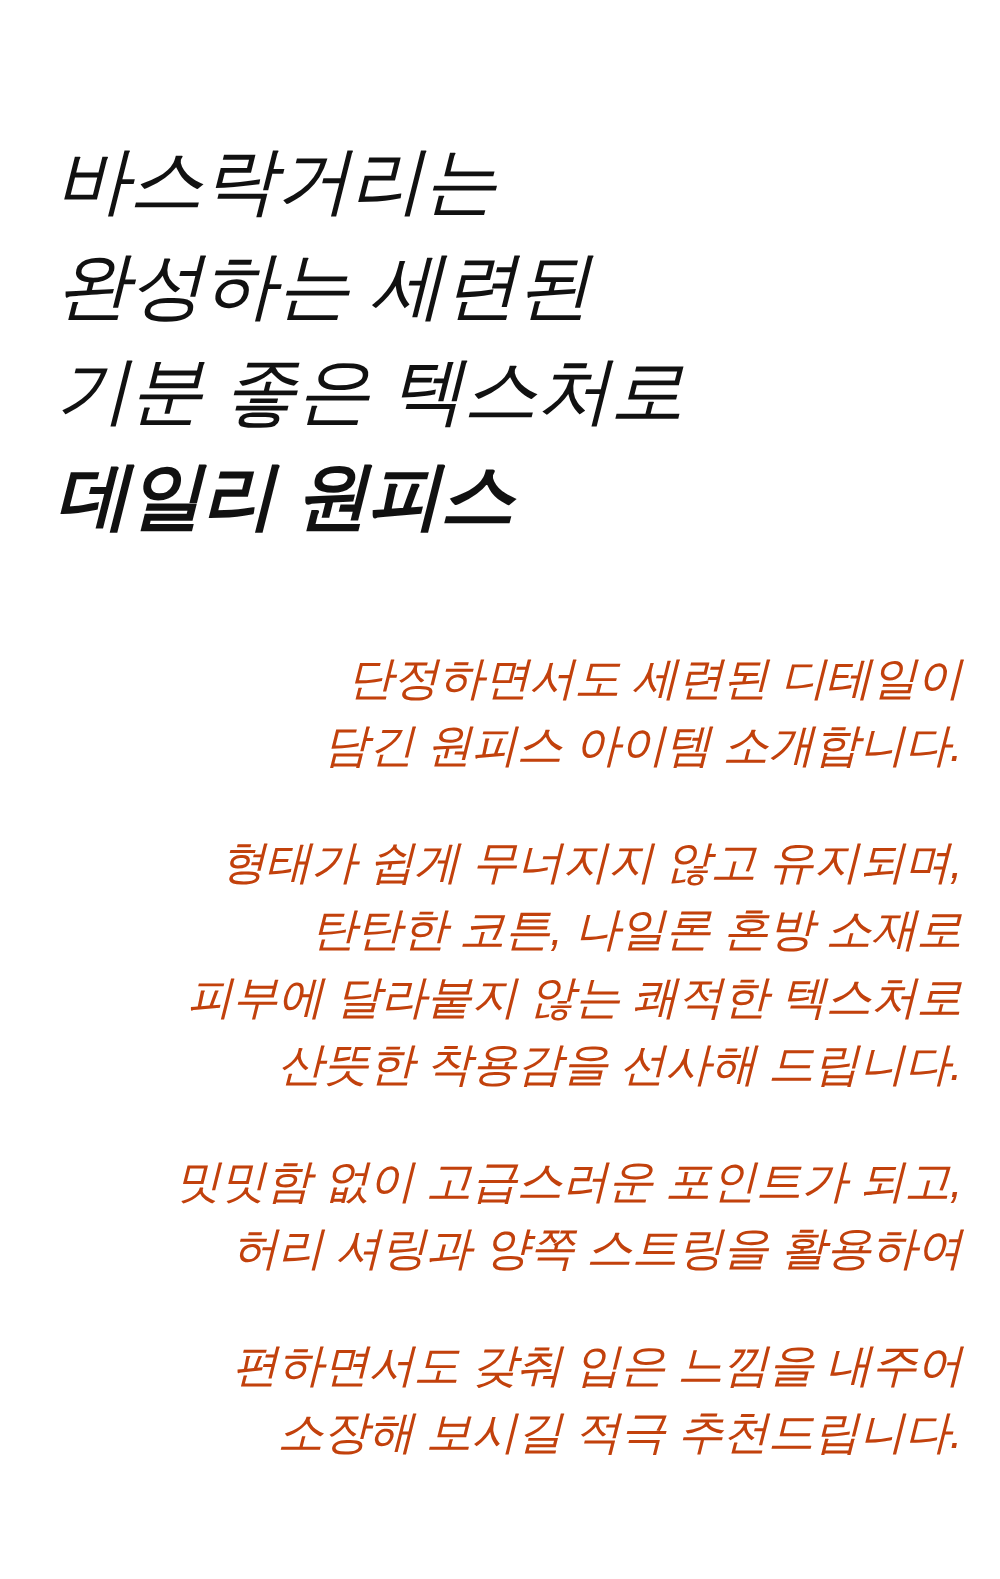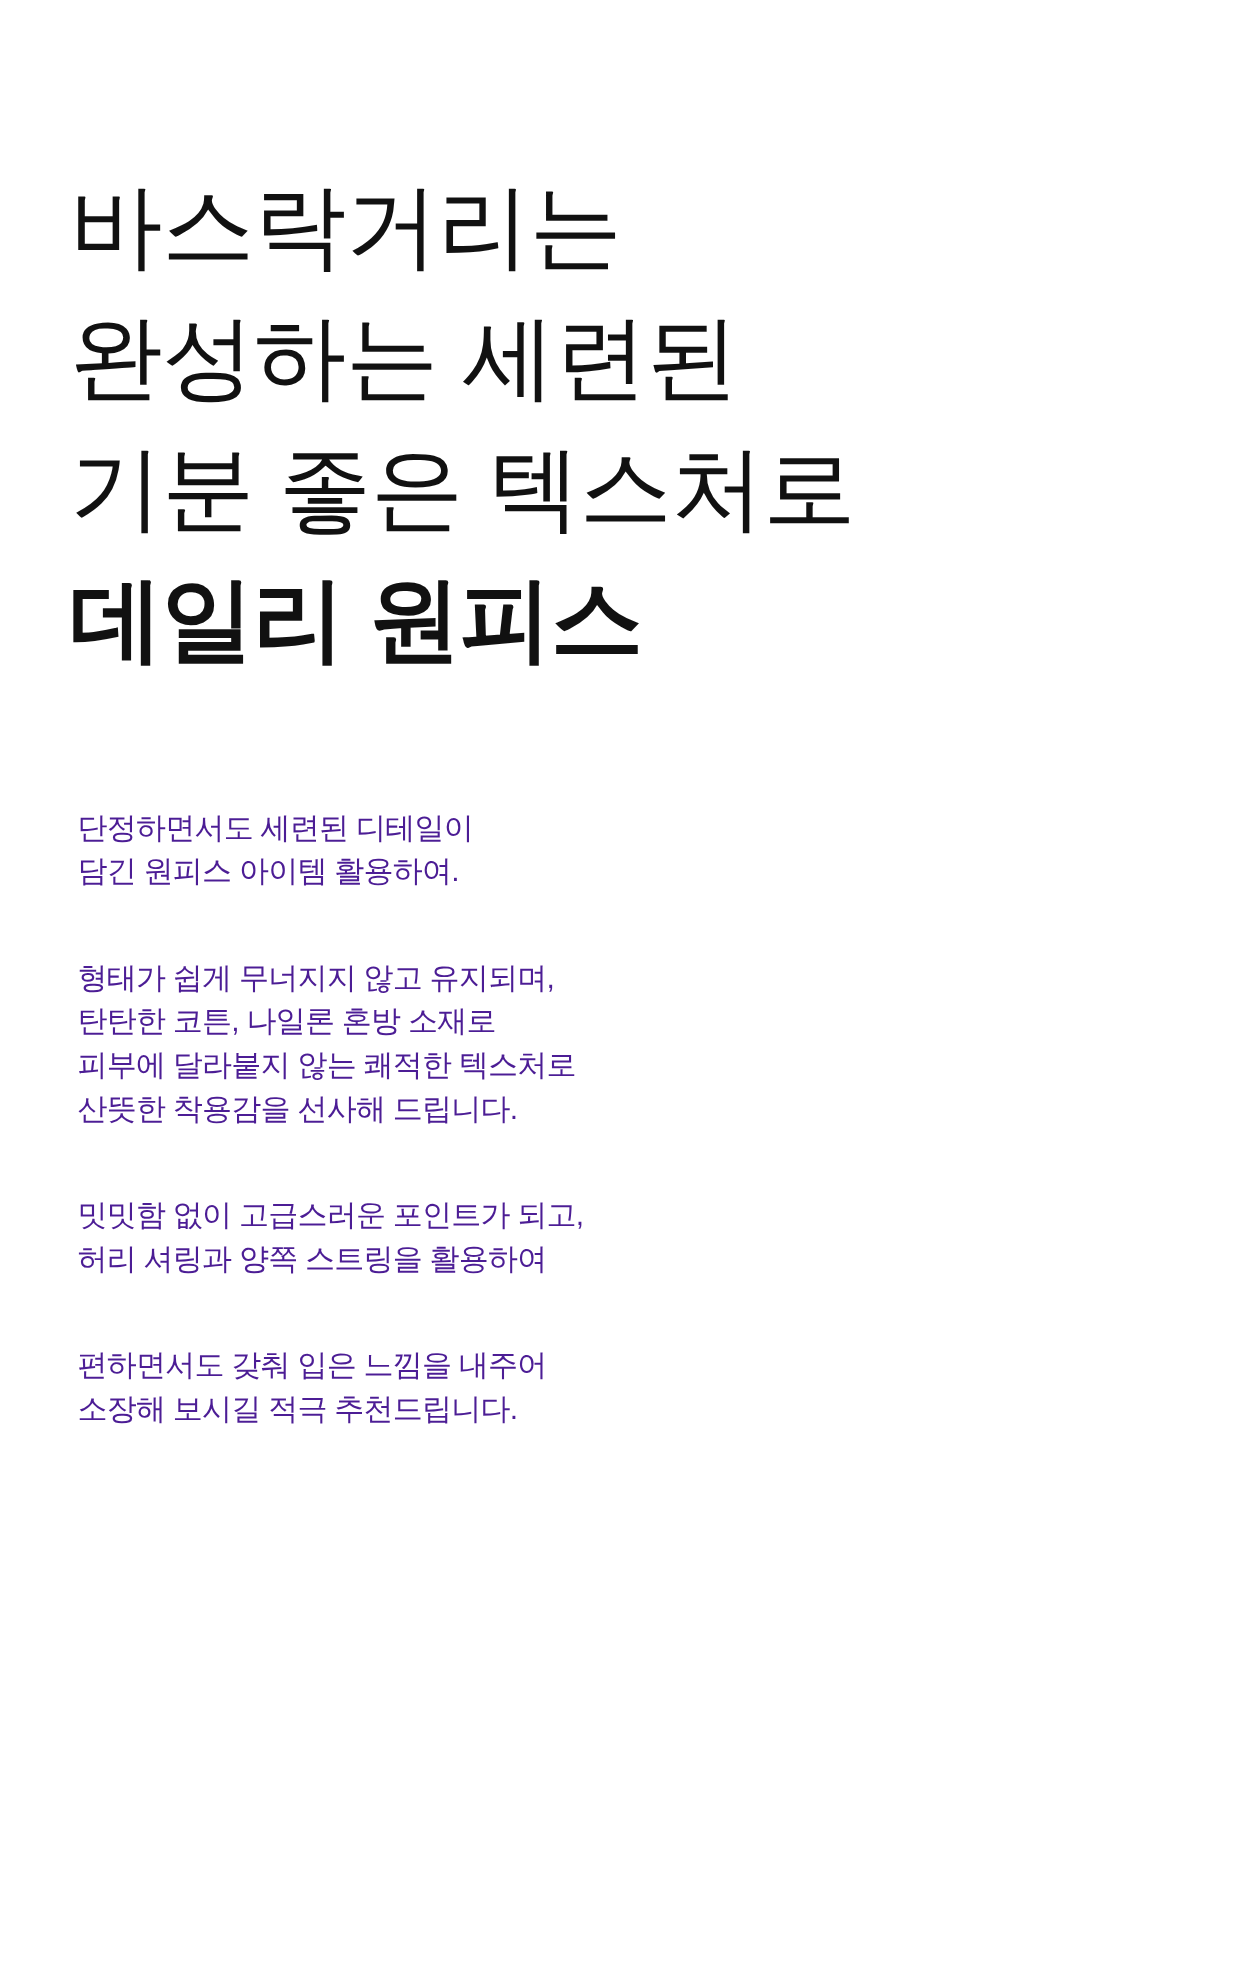--- a/index.html
+++ b/index.html
@@ -15,20 +15,21 @@
     color: #111111;
     overflow: hidden;
   }
   .page {
     position: absolute;
     left: 0;
     top: 0;
     width: 1000px;
     height: 1579px;
     background: #ffffff;
+    font-style: italic;
   }
   
   .headline {
     position: absolute;
     left: 56px;
     top: 128px;
     width: 880px;
   }
   .headline-line {
     font-size: 74px;
@@ -50,45 +51,46 @@
     width: 900px;
   }
   .para {
     margin: 0 0 50px 0;
   }
   .para:last-child {
     margin-bottom: 0;
     margin-top: 20px;
   }
   .para-line {
-    font-size: 24px;
+    font-size: 46px;
     line-height: 1.46;
     font-weight: 400;
     letter-spacing: -0.6px;
-    color: #4c1d95;
+    color: #c2410c;
     white-space: pre;
+    text-align: right;
   }
 </style>
 </head>
 <body>
 
 <div class="page">
 
   <div class="headline">
     <div class="headline-line">바스락거리는</div>
     <div class="headline-line">완성하는 세련된</div>
     <div class="headline-line">기분 좋은 텍스처로</div>
     <div class="headline-line emphasis">데일리 원피스</div>
   </div>
 
   <div class="body-copy">
 
     <div class="para">
       <div class="para-line">단정하면서도 세련된 디테일이</div>
-      <div class="para-line">담긴 원피스 아이템 활용하여.</div>
+      <div class="para-line">담긴 원피스 아이템 소개합니다.</div>
     </div>
 
     <div class="para">
       <div class="para-line">형태가 쉽게 무너지지 않고 유지되며,</div>
       <div class="para-line">탄탄한 코튼, 나일론 혼방 소재로</div>
       <div class="para-line">피부에 달라붙지 않는 쾌적한 텍스처로</div>
       <div class="para-line">산뜻한 착용감을 선사해 드립니다.</div>
     </div>
 
     <div class="para">

